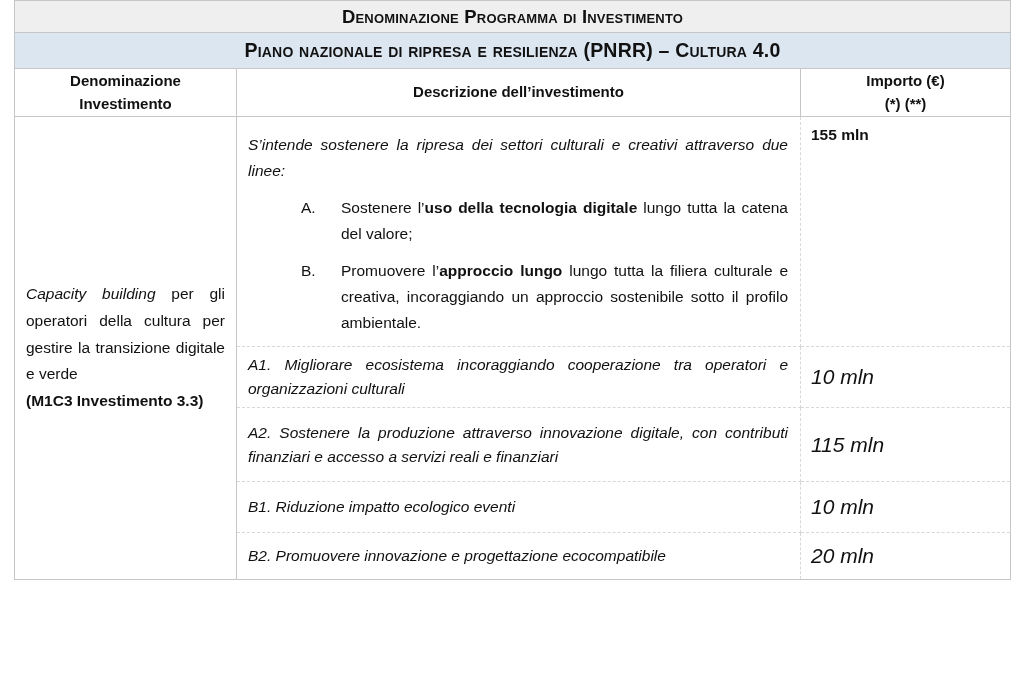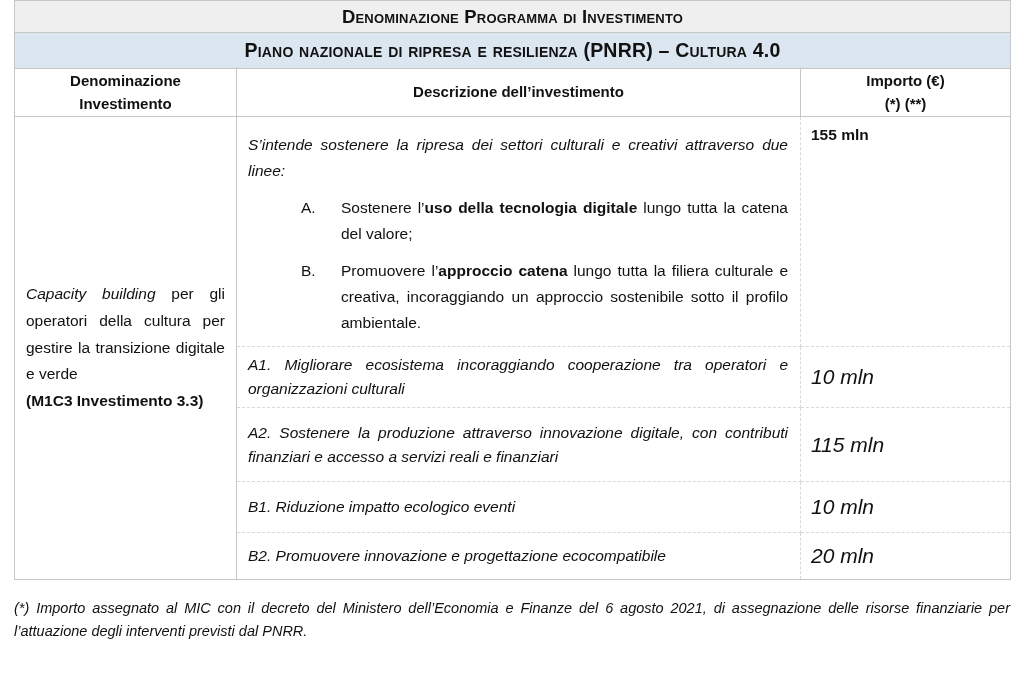--- a/index.html
+++ b/index.html
@@ -129,21 +129,21 @@
       <td class="name-cell" rowspan="5">
         <p><span class="inv-name-italic">Capacity building</span><span> per gli operatori della cultura per gestire la transizione digitale e verde</span>
         <span class="inv-name-bold">(M1C3 Investimento 3.3)</span></p>
       </td>
       <td class="desc-main">
         <p class="intro">S’intende sostenere la ripresa dei settori culturali e creativi attraverso due linee:</p>
         <div class="list-item">
           <span class="list-marker">A.</span><span>Sostenere l’</span><span class="bold-seg">uso della tecnologia digitale</span><span> lungo tutta la catena del valore;</span>
         </div>
         <div class="list-item">
-          <span class="list-marker">B.</span><span>Promuovere l’</span><span class="bold-seg">approccio catena</span><span> lungo tutta la filiera culturale e creativa, incoraggiando un approccio sostenibile sotto il profilo ambientale.</span>
+          <span class="list-marker">B.</span><span>Promuovere l’</span><span class="bold-seg">approccio lungo</span><span> lungo tutta la filiera culturale e creativa, incoraggiando un approccio sostenibile sotto il profilo ambientale.</span>
         </div>
       </td>
       <td class="amt-main">155 mln</td>
     </tr>
 
     <tr class="r1">
       <td class="desc-sub">A1. Migliorare ecosistema incoraggiando cooperazione tra operatori e organizzazioni culturali</td>
       <td class="amt-sub">10 mln</td>
     </tr>
 
@@ -157,15 +157,14 @@
       <td class="amt-sub">10 mln</td>
     </tr>
 
     <tr class="r4 last">
       <td class="desc-sub">B2. Promuovere innovazione e progettazione ecocompatibile</td>
       <td class="amt-sub">20 mln</td>
     </tr>
   </tbody>
     </table>
 
-  <p class="footnote">(*) Importo assegnato al MIC con il decreto del Ministero dell’Economia e Finanze del 6 agosto 2021, di assegnazione delle risorse finanziarie per l’attuazione degli interventi previsti dal PNRR.</p>
 
 </div>
 
 </body></html>

